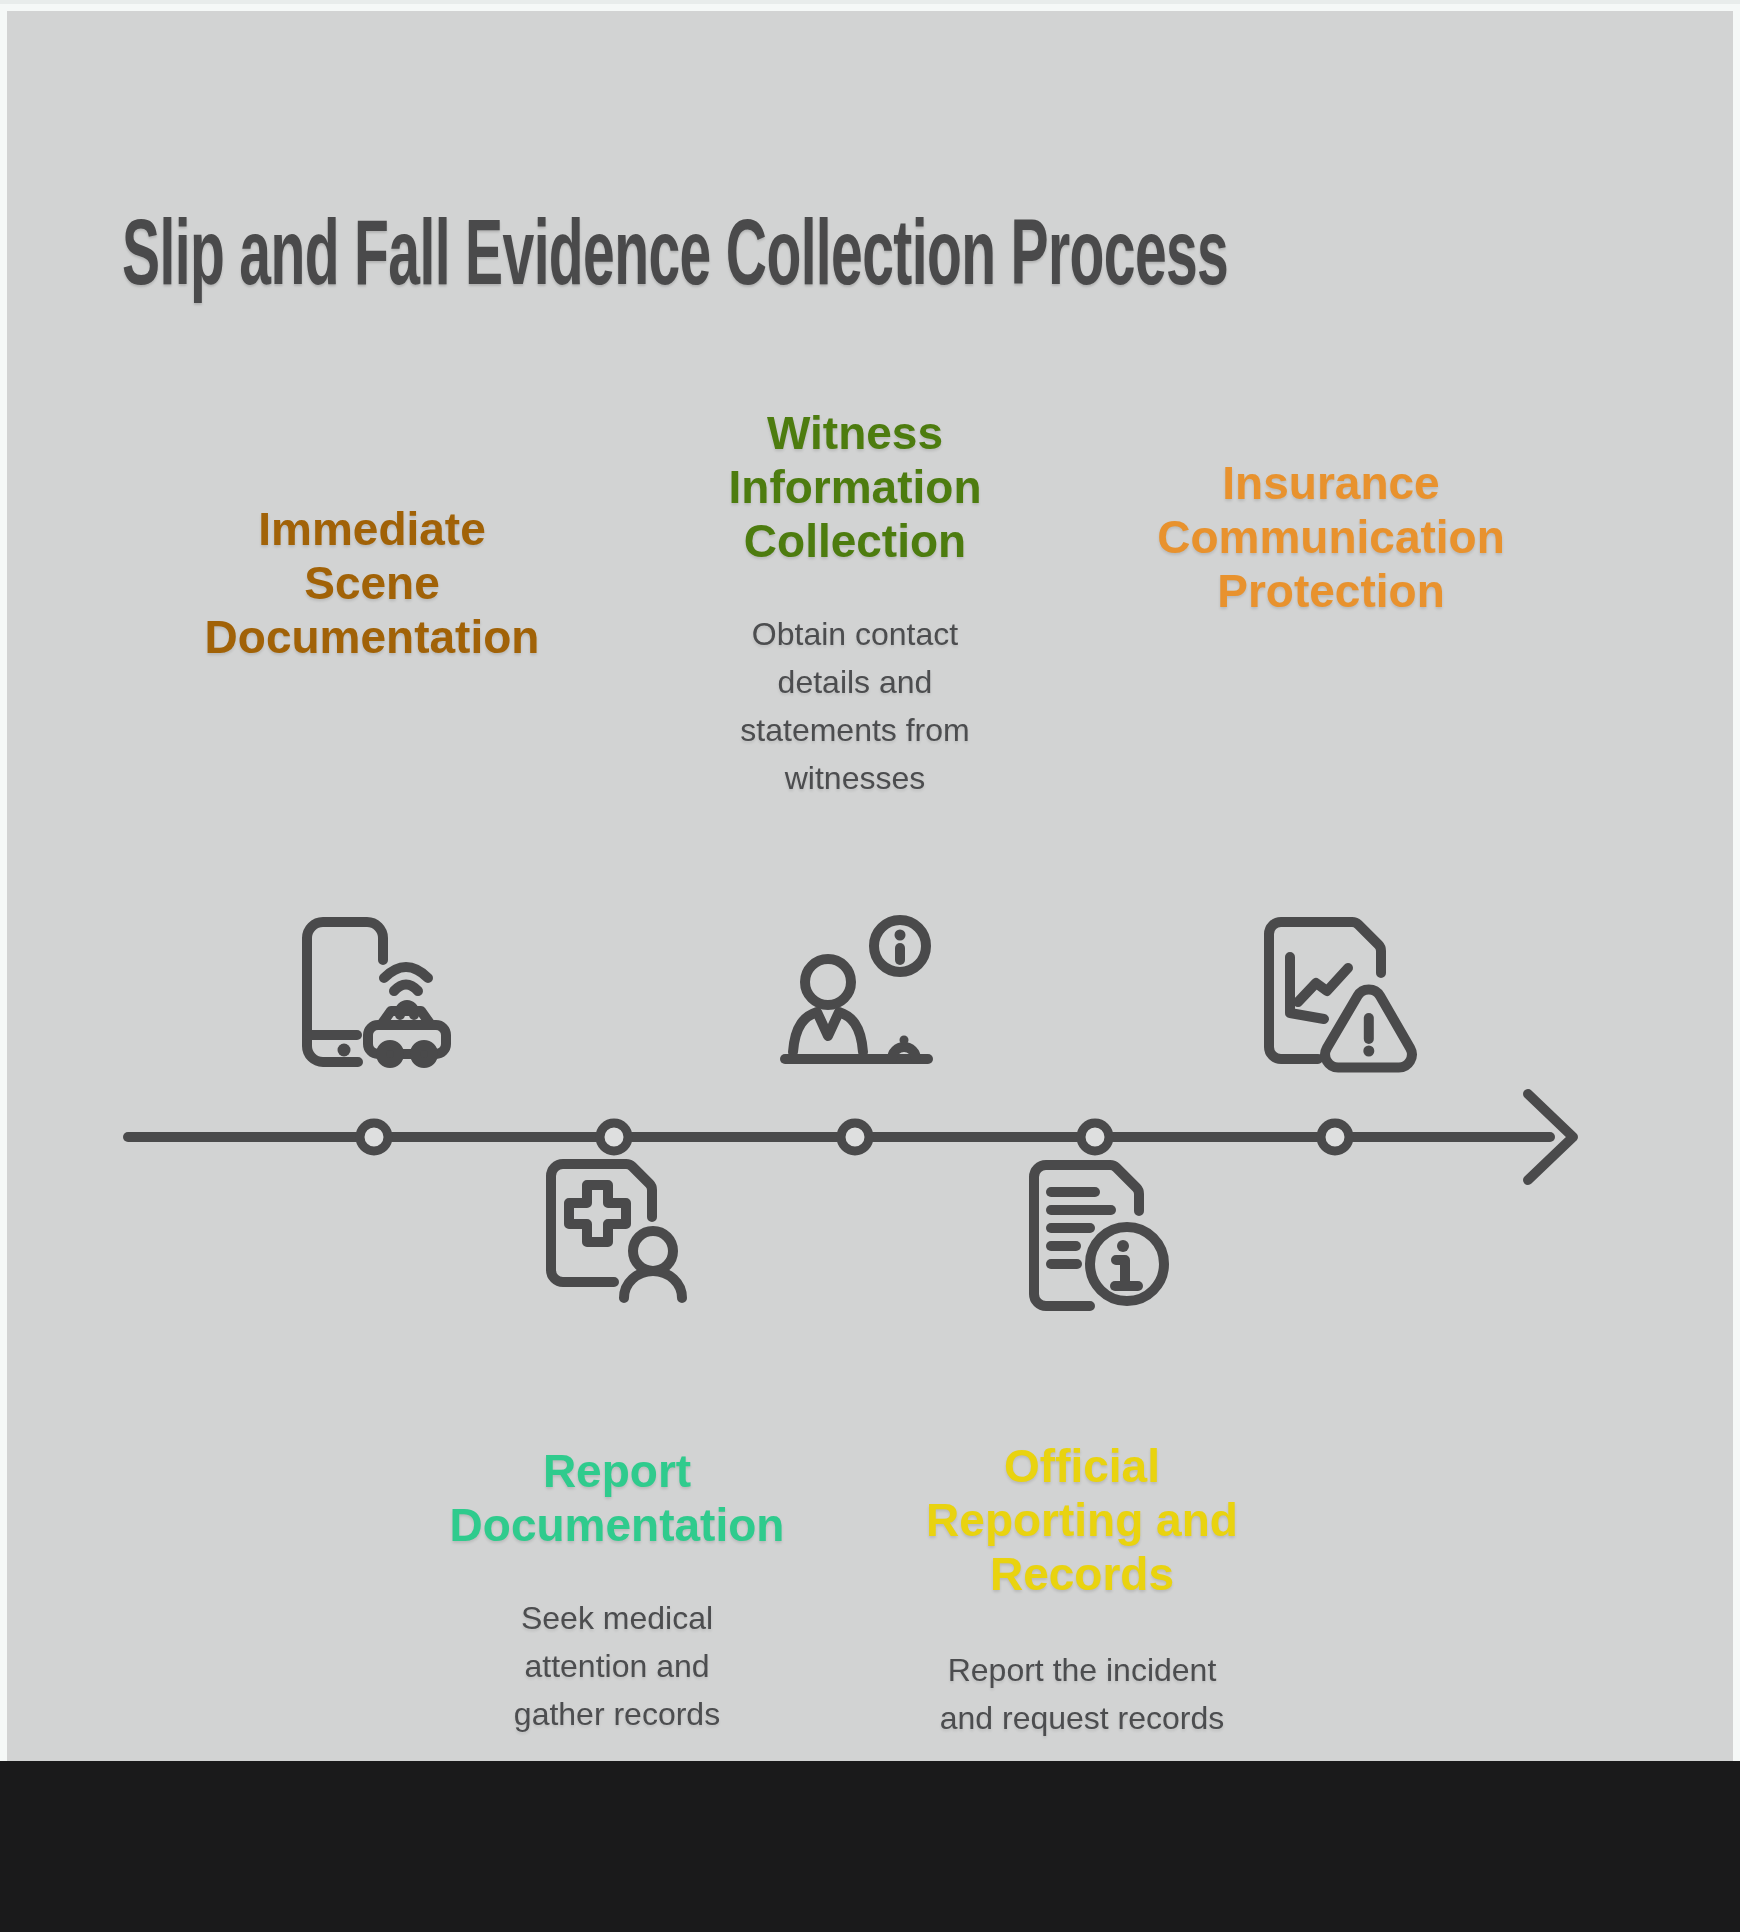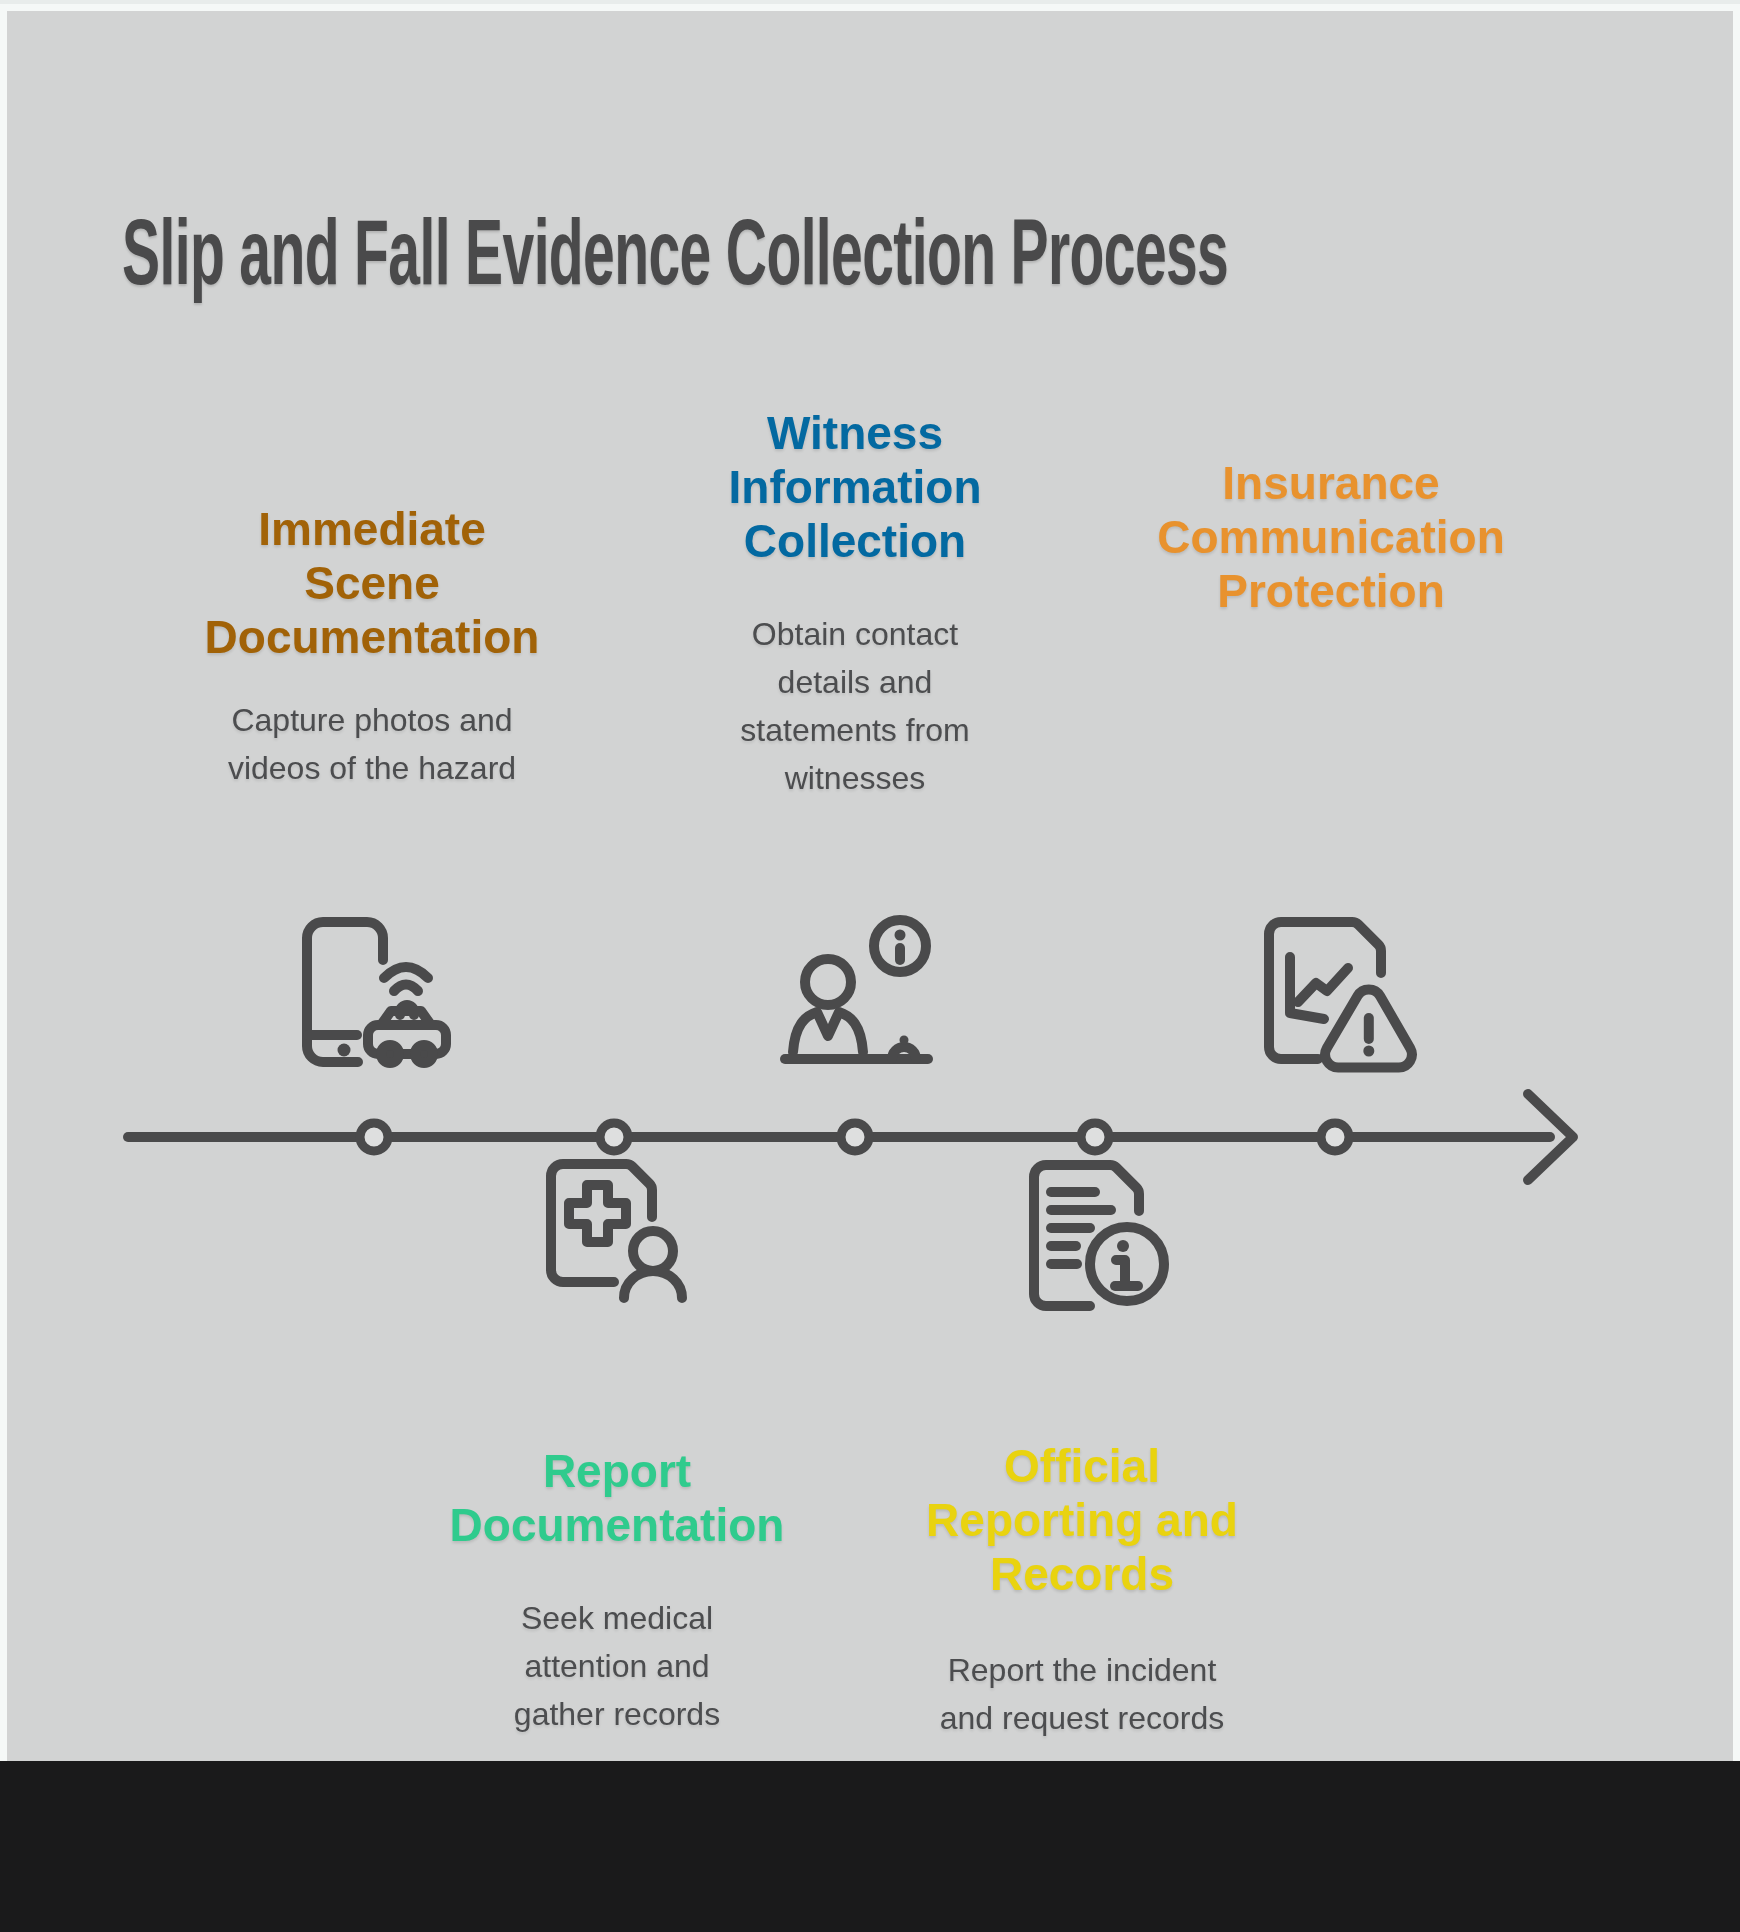--- a/index.html
+++ b/index.html
@@ -38,24 +38,22 @@
 
 <div class="canvas">
   <div class="panel"></div>
   <div class="footer-bar"></div>
 
   <div class="title">Slip and Fall Evidence Collection Process</div>
 
   <div class="step-heading" style="left: 172px; top: 498px; color: #a16207;">Immediate
 Scene
 Documentation</div>
-  <div class="step-desc" style="left:162px;top:692px;">Capture photos and
-videos of the hazard</div>
 
-  <div class="step-heading" style="left: 655px; top: 402px; color: #0369a1;">Witness
+  <div class="step-heading" style="left: 655px; top: 402px; color: #4d7c0f;">Witness
 Information
 Collection</div>
   <div class="step-desc" style="left:645px;top:606px;">Obtain contact
 details and
 statements from
 witnesses</div>
 
   <div class="step-heading" style="left: 1131px; top: 452px; color: rgb(232, 146, 46);">Insurance
 Communication
 Protection</div>

